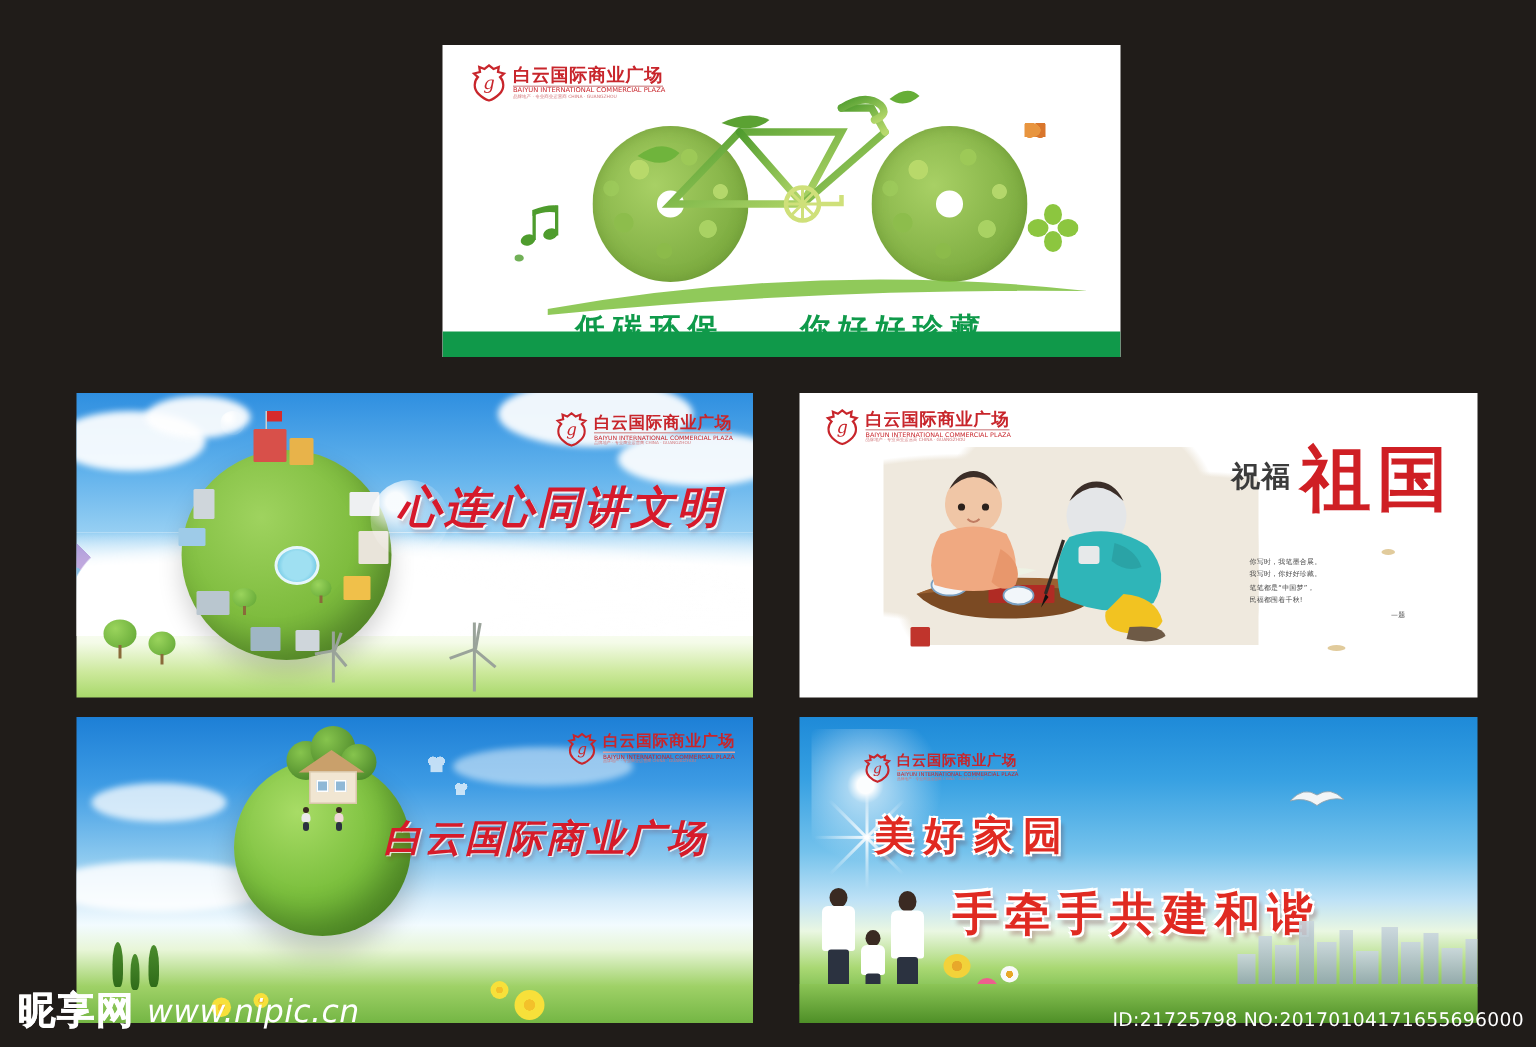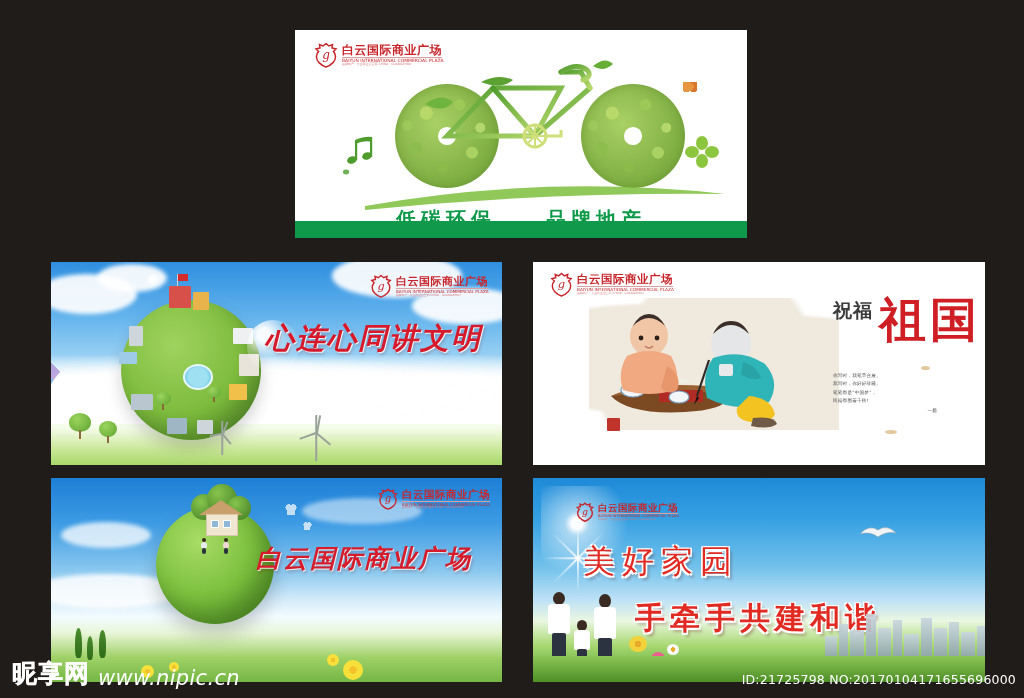--- a/index.html
+++ b/index.html
@@ -110,21 +110,21 @@
   .p3-logo .logo-cn{font-size:11.5px;}
   .p3-logo .logo-en{font-size:4.2px;}
   .p3-logo .logo-en2{font-size:2.9px;}
   .cloudblob{position:absolute;left:56px;top:36px;width:250px;height:132px;
      background:
        radial-gradient(ellipse at 22% 46%, #efe9de 0 52%, transparent 56%),
        radial-gradient(ellipse at 52% 28%, #efe9de 0 46%, transparent 50%),
        radial-gradient(ellipse at 78% 50%, #efe9de 0 50%, transparent 54%),
        radial-gradient(ellipse at 44% 74%, #efe9de 0 48%, transparent 52%),
        radial-gradient(ellipse at 68% 78%, #efe9de 0 42%, transparent 46%);}
-  .p3-title{position:absolute;left:300px;top:36px;display:flex;align-items:flex-start;gap:6px;}
+  .p3-title{position:absolute;left:288px;top:36px;display:flex;align-items:center;gap:6px;}
   .p3-title .pre{font-size:19px;font-weight:bold;color:#3b3b3b;letter-spacing:1px;padding-bottom:4px;}
   .p3-title .big{font-size:47px;font-weight:bold;color:#cf1f24;letter-spacing:4px;line-height:.95;}
   .p3-poem{position:absolute;left:300px;top:110px;width:104px;
      font-size:4.6px;line-height:1.85;color:#4a4a4a;letter-spacing:.2px;text-align:left;}
   .p3-poem .sign{display:block;text-align:right;margin-top:1px;}
   .seal{position:absolute;left:74px;top:156px;width:13px;height:13px;background:#c0342c;border-radius:1px;}
   .gold-fleck{position:absolute;width:9px;height:4px;border-radius:50%;background:#c9a14a;opacity:.55;}
 
   
   #panel-harmony{left:51px;top:478px;width:451px;height:204px;
@@ -162,40 +162,40 @@
   #panel-home{left:533px;top:478px;width:452px;height:204px;
      background:linear-gradient(#1e8ad8 0%, #36a0e2 20%, #74c2ec 44%, #bfe2f6 60%, #eaf7e2 70%, #a9d873 82%, #6bb241 94%, #4f9a2e 100%);}
   .sunburst{position:absolute;left:8px;top:8px;width:120px;height:110px;
      background:radial-gradient(circle at 30% 34%, rgba(255,255,255,.98) 0 5%, rgba(255,255,255,.55) 11%, rgba(255,255,255,0) 46%);}
   .sunray{position:absolute;left:36px;top:37px;width:1.5px;height:70px;background:linear-gradient(rgba(255,255,255,0),rgba(255,255,255,.9),rgba(255,255,255,0));transform-origin:50% 50%;}
   .p5-logo{position:absolute;left:42px;top:24px;}
   .p5-logo .logo-cn{font-size:9.5px;}
   .p5-logo .logo-en{font-size:3.5px;}
   .p5-logo .logo-en2{font-size:2.5px;}
   .p5-head{position:absolute;left:50px;top:62px;width:390px;}
-  .p5-l1{font-size:32px;font-weight:normal;color:#e02a22;letter-spacing:7px;
+  .p5-l1{font-size:26px;font-weight:bold;color:#e02a22;letter-spacing:7px;
      text-shadow:-1.5px -1.5px 0 #fff, 1.5px -1.5px 0 #fff, -1.5px 1.5px 0 #fff, 1.5px 1.5px 0 #fff, 3px 4px 3px rgba(90,0,0,.3);}
   .p5-l2{font-size:30px;font-weight:bold;color:#e02a22;letter-spacing:5px;margin-top:14px;margin-left:52px;
      text-shadow:-1.5px -1.5px 0 #fff, 1.5px -1.5px 0 #fff, -1.5px 1.5px 0 #fff, 1.5px 1.5px 0 #fff, 3px 4px 3px rgba(90,0,0,.3);}
   .gull{position:absolute;right:88px;top:46px;width:38px;height:14px;}
   .skyline{position:absolute;right:0;bottom:24px;width:160px;height:52px;}
   .skyline i{position:absolute;bottom:0;display:block;
      background:linear-gradient(#c9d6dd,#8fa4ae);opacity:.92;}
   .family{position:absolute;left:14px;bottom:10px;width:78px;height:86px;}
   .fig{position:absolute;}
   .fig .head{position:absolute;border-radius:50%;background:#3a2a22;}
   .fig .torso{position:absolute;background:#ffffff;border-radius:4px 4px 2px 2px;}
   .fig .legs{position:absolute;background:#2b3240;border-radius:2px;}
   .flowerbed{position:absolute;left:66px;bottom:2px;width:120px;height:50px;}
   .fl{position:absolute;border-radius:50%;}
   .grassfringe{position:absolute;left:0;right:0;bottom:0;height:26px;
      background:linear-gradient(#8cc556,#4e8f27);}
 
   
-  .wm{position:absolute;left:12px;bottom:8px;display:flex;align-items:flex-end;gap:8px;}
+  .wm{position:absolute;left:12px;bottom:8px;display:flex;align-items:center;gap:8px;}
   .wm-cn{font-size:25px;font-weight:bold;color:#ffffff;letter-spacing:1px;
      -webkit-text-stroke:0.4px #ffffff;}
   .wm-url{font-size:21px;font-style:italic;color:#ffffff;letter-spacing:.3px;}
   .idline{position:absolute;right:8px;bottom:11px;font-size:12.5px;color:#ffffff;letter-spacing:.2px;}
 </style>
 </head>
 <body>
 
 <div class="stage">
 
@@ -266,21 +266,21 @@
       </svg>
     </div>
 
     <svg class="hill" viewBox="0 0 360 30" preserveAspectRatio="none">
       <path d="M0 26 Q180 -6 360 14 Q180 12 0 30 Z" fill="#7cbf3d" opacity=".85"></path>
     </svg>
 
     <div class="p1-tagline">
       <span>低碳环保</span>
       <span class="gap"></span>
-      <span>品牌地产</span>
+      <span>你好好珍藏</span>
     </div>
 
     <div class="greenbar"></div>
   </div>
 
   <div class="panel" id="panel-civil">
     <div class="cloudband"></div>
     <div class="puff" style="left:-14px;top:12px;width:100px;height:40px;"></div>
     <div class="puff" style="left:46px;top:2px;width:70px;height:28px;"></div>
     <div class="puff" style="right:40px;top:-8px;width:130px;height:44px;"></div>

